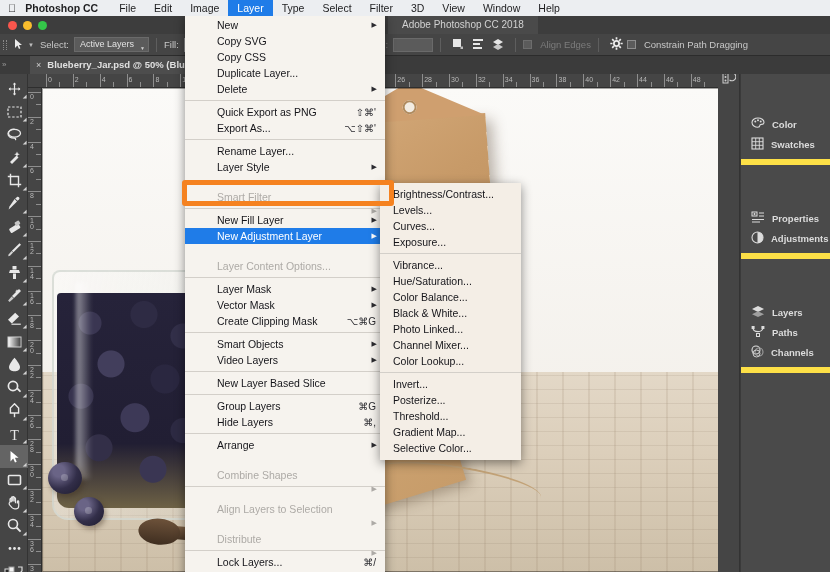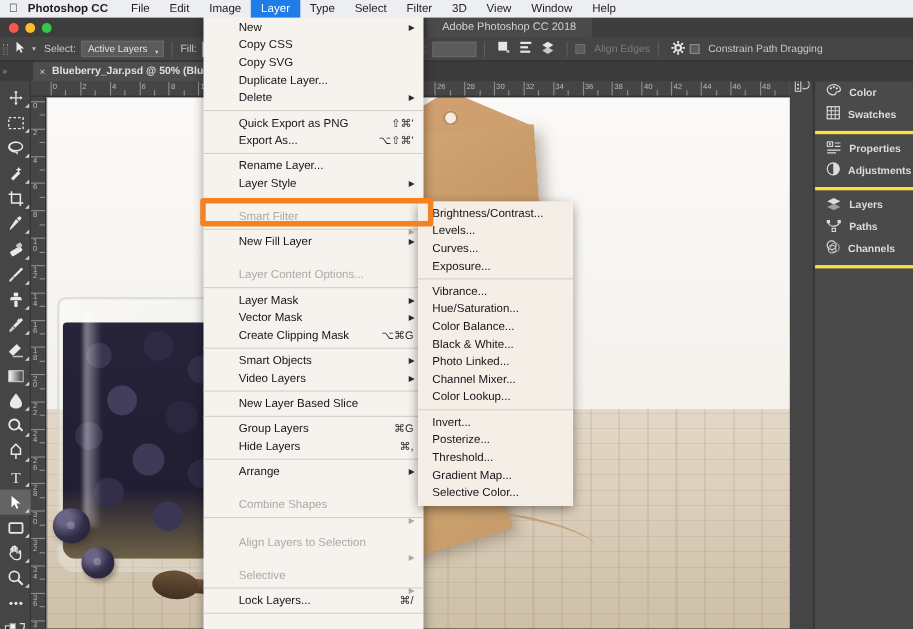--- a/index.html
+++ b/index.html
@@ -258,21 +258,21 @@
   .rail-ico { margin: 8px auto 0; width: 22px; text-align: center; color: #cfcfcf; }
   .dock {
     position: absolute; top: 62px; right: 0; width: 90px; height: 510px;
     background: #4a4a4a; z-index: 30;
     border-left: 1px solid #3a3a3a;
   }
   .dock-grpbar { height: 9px; background: #454545; position: relative; }
   .dock-grpbar span {
     position: absolute; right: 5px; top: 1px; font-size: 7px; color: #b5b5b5;
   }
-  .dock-group { border-bottom: 3px solid #fde047; padding: 3px 0 5px; }
+  .dock-group { border-bottom: 6px solid #fde047; padding: 3px 0 5px; margin-top: 40px; }
   .dock-item {
     height: 20px; display: flex; align-items: center; gap: 7px;
     padding-left: 10px; color: #dcdcdc; font-size: 9.5px; font-weight: bold;
   }
   .dock-item svg { flex: 0 0 auto; }
 
   
   .menu {
     position: absolute; top: 14px; left: 185px; width: 200px;
     background: #f6f3ee;
@@ -834,24 +834,24 @@
       </div>
     </div>
   </div>
 
   <div class="menu" id="layerMenu">
       <div class="mrow">
         <span class="lbl">New</span>
         <span class="arr">▶</span>
       </div>
       <div class="mrow">
+        <span class="lbl">Copy SVG</span>
+      </div>
+      <div class="mrow">
         <span class="lbl">Copy CSS</span>
-      </div>
-      <div class="mrow">
-        <span class="lbl">Copy SVG</span>
       </div>
       <div class="mrow">
         <span class="lbl">Duplicate Layer...</span>
       </div>
       <div class="mrow">
         <span class="lbl">Delete</span>
         <span class="arr">▶</span>
       </div>
       <div class="mdiv"></div>
       <div class="mrow">
@@ -872,20 +872,24 @@
       </div>
       <div class="mrow dis">
         <span class="lbl">Smart Filter</span>
         <span class="arr">▶</span>
       </div>
       <div class="mdiv"></div>
       <div class="mrow">
         <span class="lbl">New Fill Layer</span>
         <span class="arr">▶</span>
       </div>
+      <div class="mrow hl">
+        <span class="lbl">New Adjustment Layer</span>
+        <span class="arr">▶</span>
+      </div>
       <div class="mrow dis">
         <span class="lbl">Layer Content Options...</span>
       </div>
       <div class="mdiv"></div>
       <div class="mrow">
         <span class="lbl">Layer Mask</span>
         <span class="arr">▶</span>
       </div>
       <div class="mrow">
         <span class="lbl">Vector Mask</span>
@@ -925,21 +929,21 @@
       <div class="mrow dis">
         <span class="lbl">Combine Shapes</span>
         <span class="arr">▶</span>
       </div>
       <div class="mdiv"></div>
       <div class="mrow dis">
         <span class="lbl">Align Layers to Selection</span>
         <span class="arr">▶</span>
       </div>
       <div class="mrow dis">
-        <span class="lbl">Selective</span>
+        <span class="lbl">Distribute</span>
         <span class="arr">▶</span>
       </div>
       <div class="mdiv"></div>
       <div class="mrow">
         <span class="lbl">Lock Layers...</span>
         <span class="key">⌘/</span>
       </div>
       <div class="mdiv"></div>
       <div class="mrow dis">
         <span class="lbl">Link Layers</span>

